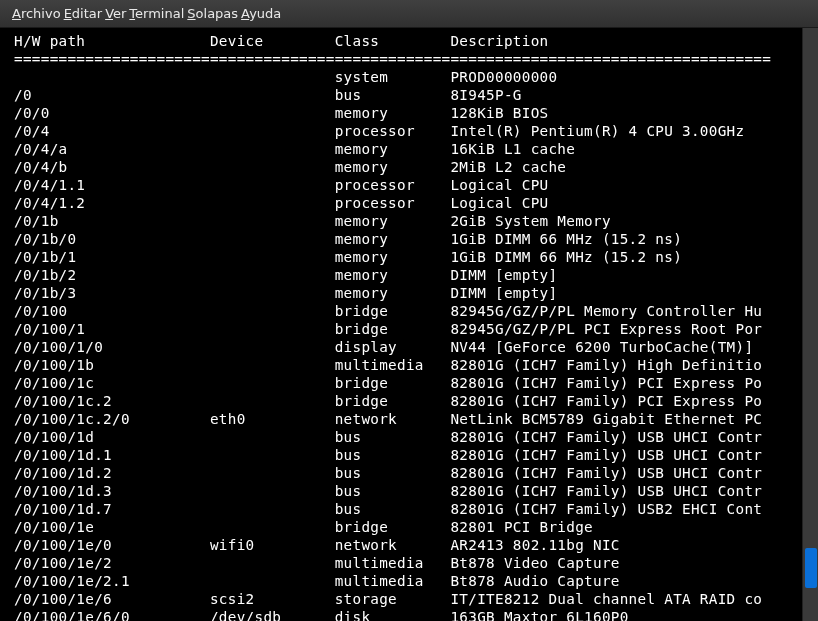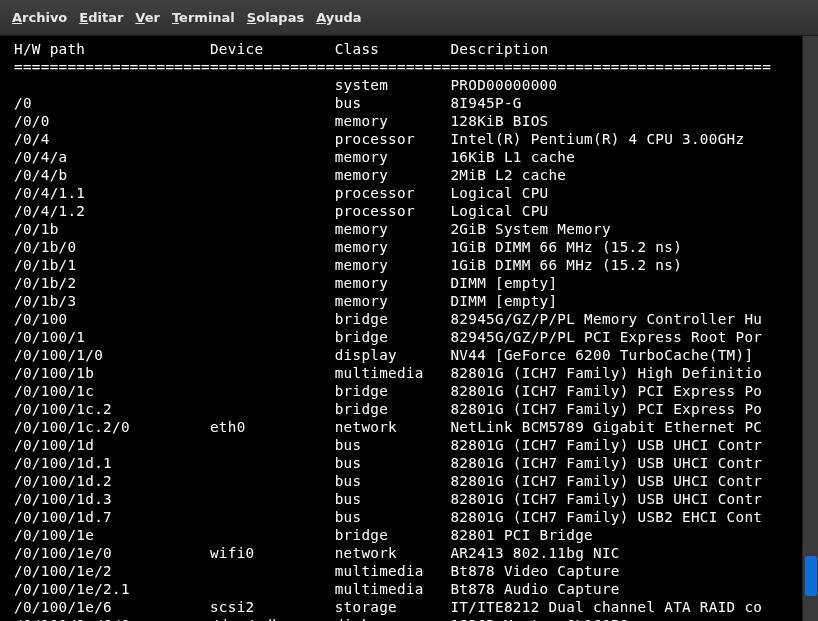--- a/index.html
+++ b/index.html
@@ -5,27 +5,26 @@
   * { margin: 0; padding: 0; box-sizing: border-box; }
   html, body { width: 818px; height: 621px; overflow: hidden; }
   body {
     font-family: "DejaVu Sans", "Liberation Sans", sans-serif;
     background: #2f2f2f;
     color: #ddd;
     font-size: 13px;
   }
   .menubar {
     display: flex;
-    gap: 12px;
+    gap: 3px;
     padding: 4px 12px;
     background: linear-gradient(#404040, #303030);
     border-bottom: 1px solid #1a1a1a;
-    height: 36px;
+    height: 28px;
     align-items: center;
-    font-weight: bold;
   }
   .menu-item {
     color: #e8e8e8;
     cursor: default;
     font-size: 13px;
     user-select: none;
   }
   .menu-item .ul { text-decoration: underline; }
   .terminal-wrap {
     position: relative;

